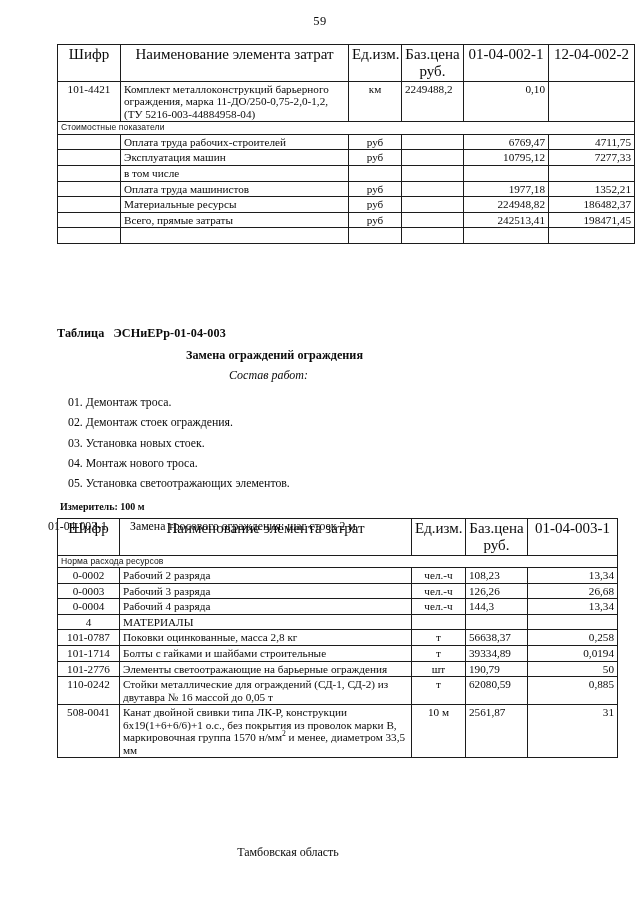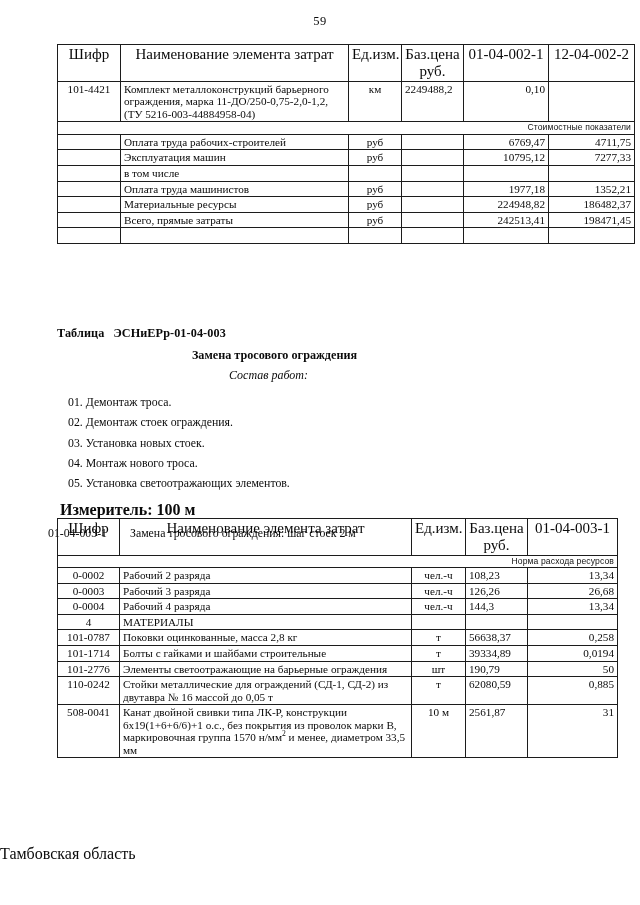--- a/index.html
+++ b/index.html
@@ -48,21 +48,20 @@
   .c-right  { text-align: right; }
   .c-left   { text-align: left; }
   .b        { font-weight: bold; }
   .hd {
     text-align: center;
     vertical-align: middle;
     padding: 4px 2px;
     font-size: 15px;
   }
   .band {
-    text-align: right;
     font-family: "Liberation Sans", "DejaVu Sans", sans-serif;
     font-size: 8.6px;
     letter-spacing: .1px;
     padding-right: 6px;
     padding-top: 1px;
     padding-bottom: 1px;
     color: #141414;
   }
   .tall td { padding-top: 3px; padding-bottom: 3px; }
 
@@ -111,21 +110,21 @@
   }
   .mid ol.works li {
     margin: 0 0 0 68px;
     padding: 0;
     font-size: 11.8px;
     line-height: 1.72;
   }
   .mid .meter {
     margin: 8px 0 0 60px;
     font-weight: bold;
-    font-size: 16px;
+    font-size: 10px;
   }
   .mid .norm-line {
     margin: 7px 0 0 48px;
     font-size: 11.8px;
   }
   .mid .norm-line .code { display: inline-block; min-width: 82px; }
 
   
   #table-resources {
     position: absolute;
@@ -133,22 +132,22 @@
     top: 518px;
     width: 560px;
   }
 
   
   .footer {
     position: absolute;
     left: 0;
     top: 845px;
     width: 576px;
-    text-align: left;
-    font-size: 16px;
+    text-align: center;
+    font-size: 12px;
   }
   sup { font-size: .68em; vertical-align: super; line-height: 0; }
 </style>
 </head>
 <body>
 
 <div class="page">
 
   <div class="page-number">59</div>
 
@@ -239,21 +238,21 @@
           <td class="" style="height: 13px;">&nbsp;</td>
           <td class="" style="height: 13px;">&nbsp;</td>
         </tr>
       </tbody>
   </table>
 
   <div class="mid">
     <div class="tbl-title">
       <span>Таблица</span><span class="sp"></span><span>ЭСНиЕРр-01-04-003</span>
     </div>
-    <div class="work-title">Замена тросового ограждения</div>
+    <div class="work-title">Замена ограждений ограждения</div>
     <div class="sostav">Состав работ:</div>
     <ol class="works" id="works-list">
         <li>01. Демонтаж троса.</li>
         <li>02. Демонтаж стоек ограждения.</li>
         <li>03. Установка новых стоек.</li>
         <li>04. Монтаж нового троса.</li>
         <li>05. Установка светоотражающих элементов.</li>
       </ol>
     <div class="meter">Измеритель: 100 м</div>
     <div class="norm-line">

